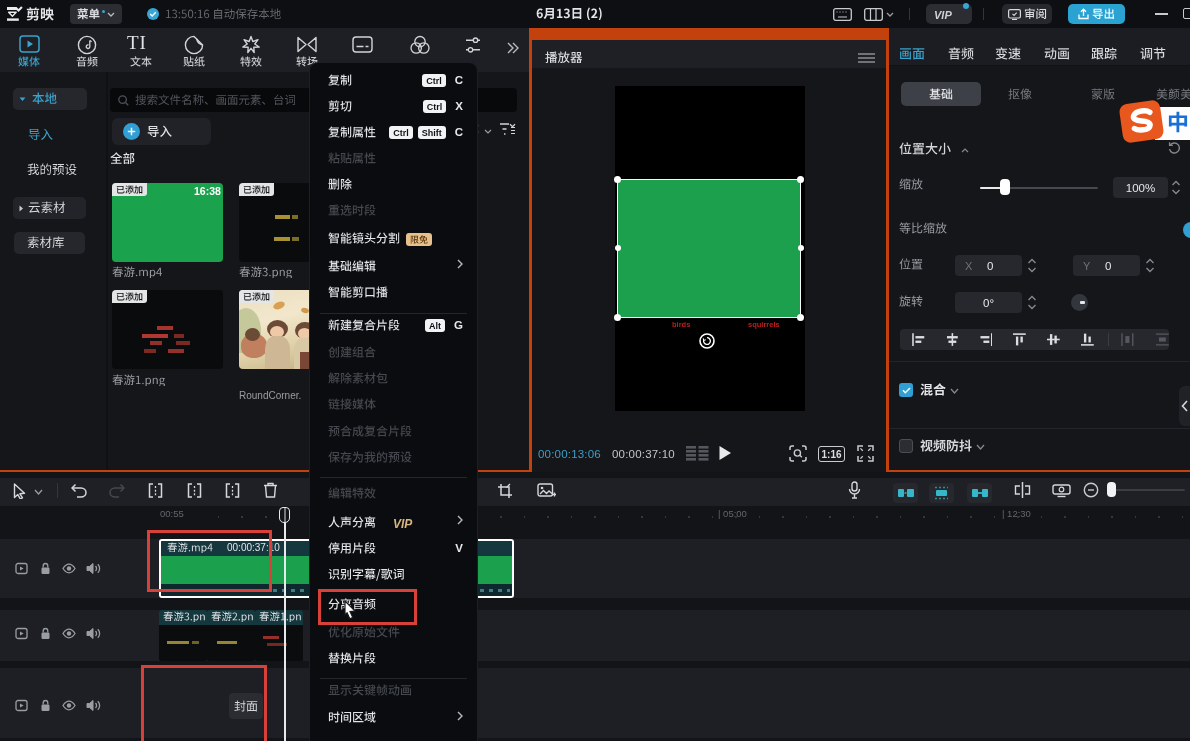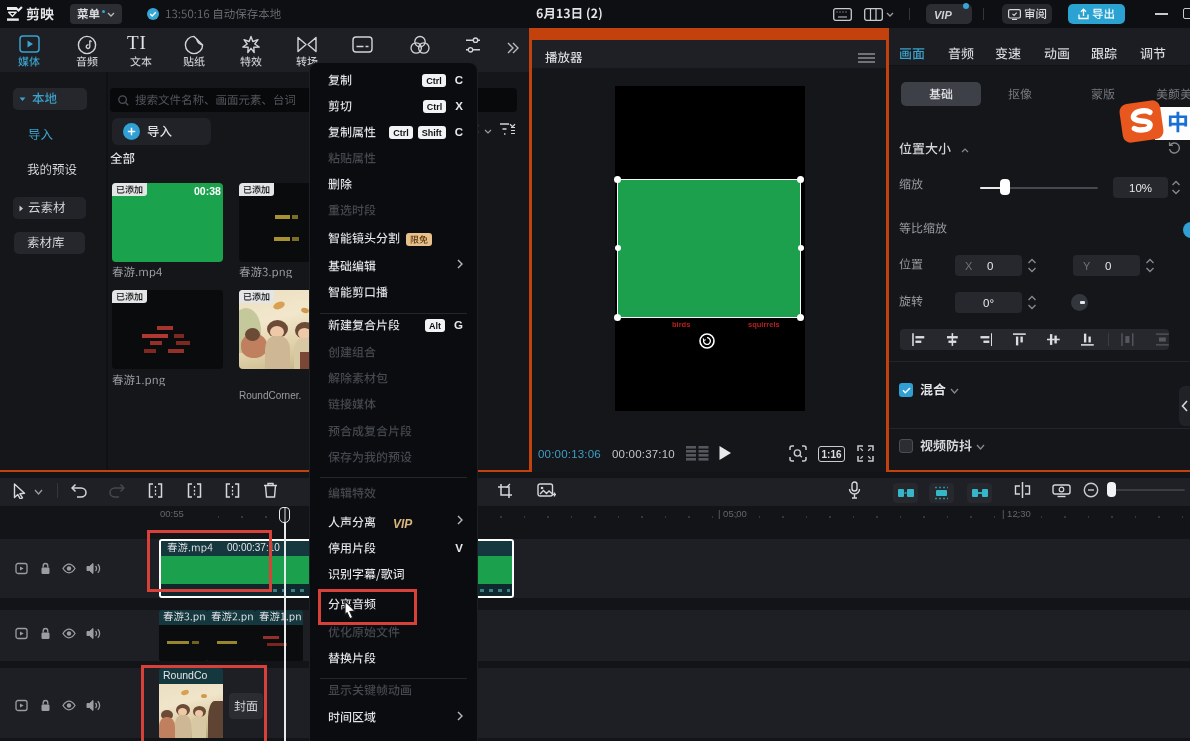--- a/index.html
+++ b/index.html
@@ -216,21 +216,21 @@
   <div class="abs" style="left:110px;top:124px"><svg class="ct" style="width:25.0px;height:13.2px" viewBox="0 0 25.0 13.2">
           <path d="M6.1 0.3C4.8 2.3 2.6 4 0.3 5C0.6 5.3 0.9 5.7 1.1 6C1.6 5.8 2 5.5 2.5 5.2V6.1H5.6V7.8H2.6V8.8H5.6V10.7H1V11.7H11.6V10.7H6.9V8.8H10.1V7.8H6.9V6.1H10.1V5.3C10.6 5.5 11 5.8 11.5 6.1C11.6 5.7 12 5.3 12.3 5C10.2 4.1 8.4 2.8 6.9 1.1L7.1 0.8ZM2.8 5C4.1 4.2 5.3 3.1 6.2 2C7.4 3.2 8.5 4.2 9.8 5ZM20.2 1.1V12H21.3V2.2H23C22.7 3.1 22.3 4.4 21.9 5.4C22.9 6.5 23.2 7.4 23.2 8.2C23.2 8.6 23.1 8.9 22.9 9.1C22.8 9.2 22.6 9.2 22.4 9.2C22.2 9.2 21.9 9.2 21.5 9.2C21.7 9.5 21.8 10 21.8 10.3C22.2 10.3 22.6 10.3 22.9 10.3C23.2 10.2 23.5 10.2 23.7 10C24.1 9.7 24.3 9.1 24.3 8.3C24.3 7.4 24.1 6.5 23 5.3C23.5 4.2 24 2.7 24.5 1.5L23.6 1L23.5 1.1ZM15.5 0.7C15.6 1 15.8 1.5 15.9 1.9H13.4V2.9H17.7C17.5 3.6 17.2 4.6 16.9 5.2H15.1L15.9 5C15.8 4.4 15.5 3.6 15.2 3L14.2 3.2C14.4 3.9 14.8 4.7 14.9 5.2H13.1V6.3H19.7V5.2H18C18.3 4.6 18.6 3.9 18.9 3.2L17.8 2.9H19.4V1.9H17.2C17 1.4 16.8 0.8 16.5 0.4ZM13.8 7.4V12H14.9V11.4H18V11.9H19.1V7.4ZM14.9 10.4V8.4H18V10.4Z" fill="#dfe1e4"></path>
         </svg></div>
 
   <div class="abs" style="left:112px;top:155px;width:111px;height:79px;background:#1aa24c;border-radius:4px"></div>
   <div class="abs row" style="left:112px;top:155px;height:13px;background:#e4e5e7;border-radius:4px 0 3px 0;padding:0 4px">
         <svg class="ct" style="width:27.0px;height:9.5px" viewBox="0 0 27.0 9.5">
           <path d="M0.8 0.9V1.7H6.6V3.9H2.1V2.5H1.3V6.9C1.3 8.1 1.7 8.4 3.3 8.4C3.7 8.4 6.1 8.4 6.5 8.4C8.1 8.4 8.4 7.9 8.6 6.3C8.4 6.2 8 6.1 7.8 5.9C7.6 7.3 7.5 7.6 6.5 7.6C6 7.6 3.8 7.6 3.3 7.6C2.3 7.6 2.1 7.5 2.1 6.9V4.7H6.6V5.2H7.5V0.9ZM12.6 5.3C12.4 6 12 6.8 11.5 7.2L12.1 7.7C12.7 7.2 13.1 6.3 13.3 5.6ZM14.7 5.7C15 6.3 15.3 7.1 15.3 7.6L16 7.4C15.9 6.8 15.7 6.1 15.4 5.5ZM15.9 5.5C16.4 6.1 16.9 7.1 17.1 7.7L17.8 7.3C17.5 6.7 17 5.8 16.5 5.1ZM13.8 4.4V7.8C13.8 7.9 13.7 7.9 13.6 7.9C13.5 7.9 13.1 7.9 12.7 7.9C12.8 8.1 12.9 8.5 12.9 8.7C13.5 8.7 13.9 8.7 14.2 8.5C14.5 8.4 14.5 8.2 14.5 7.8V4.4ZM9.7 1C10.2 1.3 10.9 1.7 11.2 2L11.7 1.3C11.4 1 10.7 0.6 10.2 0.4ZM9.3 3.4C9.8 3.7 10.5 4.1 10.8 4.4L11.3 3.7C11 3.4 10.3 3 9.8 2.8ZM9.5 8.1 10.3 8.6C10.7 7.7 11.1 6.7 11.4 5.8L10.7 5.3C10.4 6.3 9.9 7.4 9.5 8.1ZM12 0.8V1.6H13.9C13.8 2 13.7 2.3 13.5 2.6H11.6V3.4H13.1C12.7 4.1 12.1 4.7 11.3 5C11.4 5.2 11.7 5.5 11.8 5.7C12.8 5.2 13.6 4.4 14.1 3.4H15C15.6 4.3 16.4 5.1 17.2 5.5C17.4 5.3 17.6 5 17.8 4.9C17.1 4.6 16.4 4 15.9 3.4H17.6V2.6H14.4C14.6 2.3 14.7 2 14.8 1.6H17.3V0.8ZM23.1 1.4V8.5H23.9V7.9H25.4V8.5H26.3V1.4ZM23.9 7.1V2.2H25.4V7.1ZM19.7 0.5 19.6 2H18.5V2.8H19.6C19.6 5 19.3 6.9 18.2 8.1C18.4 8.2 18.7 8.5 18.9 8.7C20.1 7.3 20.4 5.3 20.5 2.8H21.6C21.6 6.1 21.5 7.3 21.3 7.5C21.2 7.7 21.1 7.7 21 7.7C20.8 7.7 20.5 7.7 20.1 7.7C20.2 7.9 20.3 8.3 20.3 8.5C20.7 8.5 21.1 8.5 21.4 8.5C21.7 8.4 21.9 8.4 22 8.1C22.3 7.7 22.4 6.3 22.5 2.4C22.5 2.3 22.5 2 22.5 2H20.5L20.5 0.5Z" fill="#131313"></path>
         </svg>
       </div>
-  <div class="abs" style="left:194px;top:157px;font-size:10.5px;font-weight:bold;color:#fff">00:38</div>
+  <div class="abs" style="left:194px;top:157px;font-size:10.5px;font-weight:bold;color:#fff">16:38</div>
   <div class="abs" style="left:112px;top:238px"><svg class="ct" style="width:50.4px;height:12.2px" viewBox="0 0 50.4 12.2">
           <path d="M5.2 0.5C5.2 0.8 5.1 1.1 5 1.4H1.2V2.1H4.9C4.8 2.4 4.7 2.7 4.6 3H1.6V3.7H4.3C4.2 4 4 4.3 3.8 4.6H0.6V5.3H3.3C2.6 6.2 1.6 7 0.4 7.6C0.6 7.8 0.9 8.1 1 8.3C1.7 8 2.2 7.6 2.8 7.1V11H3.6V10.6H7.9V11H8.8V7.1C9.3 7.6 9.9 8 10.5 8.3C10.6 8 10.9 7.7 11.1 7.5C10 7.1 8.9 6.3 8.2 5.3H10.9V4.6H4.8C5 4.3 5.1 4 5.3 3.7H9.9V3H5.5C5.6 2.7 5.7 2.4 5.8 2.1H10.3V1.4H6C6 1.1 6.1 0.8 6.1 0.5ZM4.4 5.3H7.3C7.5 5.7 7.7 6 7.9 6.2H3.7C3.9 6 4.1 5.7 4.4 5.3ZM3.6 8.7H7.9V9.8H3.6ZM3.6 8V7H7.9V8ZM12.4 1.2C13 1.6 13.8 2.1 14.2 2.5L14.7 1.8C14.3 1.4 13.5 0.9 12.9 0.6ZM11.9 4.3C12.6 4.6 13.4 5.1 13.8 5.4L14.3 4.7C13.9 4.4 13.1 4 12.4 3.7ZM12.1 10.4 12.9 10.9C13.4 9.8 13.9 8.4 14.3 7.2L13.6 6.7C13.2 8 12.6 9.5 12.1 10.4ZM20.1 5.7V6.8H18.4V7.6H20.1V10.1C20.1 10.2 20.1 10.2 19.9 10.2C19.8 10.3 19.3 10.3 18.7 10.2C18.8 10.5 18.9 10.8 18.9 11C19.7 11 20.2 11 20.5 10.9C20.9 10.8 21 10.5 21 10.1V7.6H22.6V6.8H21V5.9C21.5 5.5 22.1 4.9 22.5 4.4L22 4L21.8 4.1H19C19.2 3.7 19.4 3.3 19.6 2.8H22.6V2H19.8C20 1.5 20.1 1.1 20.2 0.6L19.3 0.5C19.1 1.8 18.7 3.1 18 4C18.2 4.1 18.6 4.3 18.8 4.4L18.9 4.1V4.8H21.1C20.8 5.1 20.5 5.5 20.1 5.7ZM14.5 2.3V3.1H15.5C15.5 6 15.3 8.9 13.8 10.5C14 10.6 14.3 10.8 14.4 11C15.6 9.7 16 7.8 16.2 5.6H17.4C17.3 8.7 17.2 9.8 17 10C16.9 10.1 16.8 10.2 16.6 10.2C16.5 10.2 16.1 10.2 15.6 10.1C15.7 10.3 15.8 10.7 15.8 10.9C16.3 10.9 16.8 10.9 17 10.9C17.3 10.9 17.5 10.8 17.7 10.5C18 10.2 18.1 8.9 18.2 5.2C18.2 5.1 18.2 4.8 18.2 4.8H16.3C16.3 4.2 16.3 3.7 16.3 3.1H18.5V2.3ZM15.5 0.8C15.8 1.2 16.2 1.9 16.4 2.3L17.3 1.9C17.1 1.5 16.6 0.9 16.3 0.4ZM24.6 10.3C25 10.3 25.4 9.9 25.4 9.5C25.4 9 25 8.7 24.6 8.7C24.2 8.7 23.8 9 23.8 9.5C23.8 9.9 24.2 10.3 24.6 10.3ZM27.3 10.1H28.3V5.6C28.9 4.9 29.4 4.6 29.9 4.6C30.7 4.6 31 5.1 31 6.3V10.1H32.1V5.6C32.7 4.9 33.2 4.6 33.7 4.6C34.5 4.6 34.8 5.1 34.8 6.3V10.1H35.9V6.2C35.9 4.6 35.3 3.7 34 3.7C33.2 3.7 32.6 4.2 31.9 4.9C31.7 4.2 31.2 3.7 30.2 3.7C29.4 3.7 28.8 4.2 28.2 4.8H28.2L28.1 3.9H27.3ZM37.9 12.8H39V10.6L38.9 9.5C39.5 10 40.1 10.3 40.7 10.3C42.1 10.3 43.4 9 43.4 6.9C43.4 5 42.5 3.7 40.9 3.7C40.2 3.7 39.5 4.1 38.9 4.6H38.9L38.8 3.9H37.9ZM40.5 9.4C40.1 9.4 39.5 9.2 39 8.7V5.5C39.6 4.9 40.1 4.6 40.6 4.6C41.8 4.6 42.3 5.5 42.3 6.9C42.3 8.5 41.5 9.4 40.5 9.4ZM47.9 10.1H48.9V7.8H50V7H48.9V1.7H47.7L44.2 7.1V7.8H47.9ZM47.9 7H45.3L47.2 4.1C47.5 3.7 47.7 3.2 47.9 2.8H47.9C47.9 3.3 47.9 4 47.9 4.4Z" fill="#999da2"></path>
         </svg></div>
 
   <div class="abs" style="left:239px;top:155px;width:111px;height:79px;background:#0a0b0d;border-radius:4px;overflow:hidden">
     <div class="abs" style="left:36px;top:32px;width:15px;height:3.5px;background:#a8922f"></div>
     <div class="abs" style="left:53px;top:32px;width:6px;height:3.5px;background:#7d6c24"></div>
     <div class="abs" style="left:35px;top:54px;width:16px;height:3.5px;background:#a8922f"></div>
     <div class="abs" style="left:53px;top:54px;width:7px;height:3.5px;background:#7d6c24"></div>
   </div>
@@ -389,21 +389,21 @@
   <svg class="abs" style="left:72px;top:120px" width="8" height="5" viewBox="0 0 8 5">
         <path d="M1 4l3-3 3 3" stroke="#85888d" stroke-width="1.2" fill="none"></path>
       </svg>
 
   <div class="abs" style="left:10px;top:150px"><svg class="ct" style="width:24.0px;height:12.7px" viewBox="0 0 24.0 12.7">
           <path d="M0.5 9.9 0.7 10.8C1.8 10.4 3 9.9 4.3 9.4L4.1 8.7C2.8 9.1 1.4 9.6 0.5 9.9ZM0.8 5.5C0.9 5.4 1.2 5.4 2.5 5.2C2 6 1.6 6.6 1.4 6.8C1.1 7.2 0.8 7.6 0.6 7.6C0.7 7.8 0.8 8.2 0.8 8.4C1 8.2 1.4 8.1 3.8 7.5L3.8 7.1V6.8L2 7.2C2.8 6.1 3.6 4.8 4.3 3.5L3.6 3.1C3.4 3.6 3.2 4 3 4.4L1.6 4.5C2.3 3.5 3 2.2 3.5 0.9L2.7 0.5C2.3 2 1.4 3.5 1.1 3.9C0.9 4.3 0.7 4.6 0.5 4.7C0.6 4.9 0.7 5.3 0.8 5.5ZM5.7 3.2C5.4 4.5 4.7 6.1 3.8 7.1C3.9 7.2 4.2 7.5 4.3 7.7C4.5 7.4 4.8 7 5 6.6V11.5H5.8V5.2C6.1 4.6 6.3 4 6.5 3.4ZM6.7 5.7V11.5H7.5V10.9H10.2V11.4H11.1V5.7H8.9L9.2 4.5H11.2V3.8H6.6V4.5H8.3C8.3 4.9 8.2 5.3 8.1 5.7ZM7.1 0.7C7.2 1 7.4 1.3 7.6 1.6H4.4V3.6H5.3V2.4H10.5V3.4H11.4V1.6H8.5C8.3 1.3 8.1 0.8 7.8 0.4ZM7.5 8.6H10.2V10.2H7.5ZM7.5 7.9V6.5H10.2V7.9ZM14.5 0.7C14.7 1.2 15 1.9 15.1 2.3L15.9 2.1C15.8 1.6 15.5 1 15.3 0.5ZM12.5 2.4V3.3H13.9V5.8C13.9 7.5 13.8 9.4 12.3 10.9C12.5 11.1 12.8 11.3 13 11.5C14.6 9.8 14.8 7.8 14.8 5.8V5.7H16.5C16.4 9 16.3 10.2 16.1 10.4C16 10.6 15.9 10.6 15.7 10.6C15.5 10.6 15.1 10.6 14.6 10.5C14.7 10.8 14.8 11.1 14.8 11.4C15.3 11.4 15.8 11.4 16.1 11.4C16.5 11.4 16.6 11.3 16.8 11C17.2 10.6 17.2 9.2 17.3 5.3C17.3 5.1 17.3 4.9 17.3 4.9H14.8V3.3H17.9V2.4ZM19.5 3.6H21.8C21.5 5.1 21.2 6.4 20.6 7.5C20.1 6.4 19.7 5.1 19.5 3.7ZM19.3 0.5C19 2.5 18.3 4.6 17.3 5.8C17.5 6 17.9 6.3 18 6.5C18.4 6.1 18.7 5.6 18.9 5C19.2 6.3 19.6 7.4 20.1 8.4C19.4 9.4 18.4 10.2 17.2 10.8C17.4 10.9 17.6 11.3 17.7 11.5C18.9 10.9 19.8 10.2 20.6 9.2C21.2 10.2 22 11 23 11.5C23.2 11.3 23.4 10.9 23.7 10.7C22.6 10.2 21.8 9.4 21.1 8.4C21.9 7.1 22.3 5.5 22.7 3.6H23.5V2.7H19.8C20 2.1 20.1 1.3 20.3 0.6Z" fill="#9b9ea3"></path>
         </svg></div>
   <div class="abs" style="left:91px;top:158.5px;width:118px;height:2px;background:#45484e;border-radius:1px"></div>
   <div class="abs" style="left:91px;top:158.5px;width:22px;height:2px;background:#e8e9eb;border-radius:1px"></div>
   <div class="abs" style="left:111px;top:151px;width:10px;height:16px;background:#fff;border-radius:4px"></div>
-  <div class="abs row" style="left:224px;top:149px;width:55px;height:21px;background:#26282d;border-radius:4px;justify-content:center;font-size:11.5px;color:#e6e7e9">10%</div>
+  <div class="abs row" style="left:224px;top:149px;width:55px;height:21px;background:#26282d;border-radius:4px;justify-content:center;font-size:11.5px;color:#e6e7e9">100%</div>
   <svg class="abs" style="left:282px;top:151px" width="10" height="17" viewBox="0 0 10 17">
         <path d="M1.5 6L5 2.5 8.5 6M1.5 11L5 14.5 8.5 11" stroke="#85888d" stroke-width="1.4" fill="none"></path>
       </svg>
 
   <div class="abs" style="left:10px;top:194px"><svg class="ct" style="width:48.0px;height:12.7px" viewBox="0 0 48.0 12.7">
           <path d="M6.9 0.4C6.6 1.4 5.9 2.4 5.2 3L5.5 3.2V4.1H1.8V4.8H5.5V5.9H0.6V6.7H8V7.7H1V8.5H8V10.4C8 10.6 7.9 10.7 7.7 10.7C7.5 10.7 6.8 10.7 6 10.7C6.1 10.9 6.3 11.3 6.3 11.5C7.3 11.5 8 11.5 8.4 11.4C8.8 11.2 8.9 11 8.9 10.5V8.5H11.1V7.7H8.9V6.7H11.5V5.9H6.4V4.8H10.3V4.1H6.4V3.2H6.3C6.5 2.9 6.8 2.6 7 2.3H7.8C8.2 2.7 8.5 3.3 8.7 3.7L9.4 3.3C9.3 3 9.1 2.6 8.8 2.3H11.3V1.5H7.4C7.6 1.2 7.7 0.9 7.8 0.6ZM2.7 9C3.5 9.6 4.3 10.3 4.7 10.9L5.4 10.3C5 9.8 4.1 9 3.3 8.5ZM2.2 0.4C1.8 1.5 1.2 2.5 0.4 3.2C0.6 3.3 1 3.6 1.2 3.7C1.5 3.3 1.9 2.8 2.3 2.3H2.8C3 2.7 3.2 3.3 3.3 3.6L4.1 3.3C4 3 3.9 2.6 3.7 2.3H5.9V1.5H2.7C2.8 1.2 3 0.9 3.1 0.6ZM13.5 11.4C13.8 11.2 14.2 11 17.5 10C17.5 9.7 17.4 9.3 17.4 9L14.5 10V5.1H17.5V4.2H14.5V0.6H13.5V9.7C13.5 10.2 13.3 10.5 13.1 10.6C13.2 10.8 13.4 11.2 13.5 11.4ZM18.4 0.5V9.5C18.4 10.8 18.7 11.2 19.9 11.2C20.1 11.2 21.5 11.2 21.7 11.2C23 11.2 23.2 10.4 23.3 8C23.1 7.9 22.7 7.7 22.4 7.6C22.4 9.8 22.3 10.3 21.7 10.3C21.4 10.3 20.2 10.3 20 10.3C19.4 10.3 19.3 10.2 19.3 9.5V6C20.7 5.3 22.1 4.4 23.1 3.5L22.4 2.7C21.6 3.4 20.5 4.4 19.3 5.1V0.5ZM24.5 9.9 24.7 10.8C25.8 10.4 27 9.9 28.3 9.4L28.1 8.7C26.8 9.1 25.4 9.6 24.5 9.9ZM24.8 5.5C24.9 5.4 25.2 5.4 26.5 5.2C26 6 25.6 6.6 25.4 6.8C25.1 7.2 24.8 7.6 24.6 7.6C24.7 7.8 24.8 8.2 24.8 8.4C25 8.2 25.4 8.1 27.8 7.5L27.8 7.1V6.8L26 7.2C26.8 6.1 27.6 4.8 28.3 3.5L27.6 3.1C27.4 3.6 27.2 4 27 4.4L25.6 4.5C26.3 3.5 27 2.2 27.5 0.9L26.7 0.5C26.3 2 25.4 3.5 25.1 3.9C24.9 4.3 24.7 4.6 24.5 4.7C24.6 4.9 24.7 5.3 24.8 5.5ZM29.7 3.2C29.4 4.5 28.7 6.1 27.8 7.1C27.9 7.2 28.2 7.5 28.3 7.7C28.5 7.4 28.8 7 29 6.6V11.5H29.8V5.2C30.1 4.6 30.3 4 30.5 3.4ZM30.7 5.7V11.5H31.5V10.9H34.2V11.4H35.1V5.7H32.9L33.2 4.5H35.2V3.8H30.6V4.5H32.3C32.3 4.9 32.2 5.3 32.1 5.7ZM31.1 0.7C31.2 1 31.4 1.3 31.6 1.6H28.4V3.6H29.3V2.4H34.5V3.4H35.4V1.6H32.5C32.3 1.3 32.1 0.8 31.8 0.4ZM31.5 8.6H34.2V10.2H31.5ZM31.5 7.9V6.5H34.2V7.9ZM38.5 0.7C38.7 1.2 39 1.9 39.1 2.3L39.9 2.1C39.8 1.6 39.5 1 39.3 0.5ZM36.5 2.4V3.3H37.9V5.8C37.9 7.5 37.8 9.4 36.3 10.9C36.5 11.1 36.8 11.3 37 11.5C38.6 9.8 38.8 7.8 38.8 5.8V5.7H40.5C40.4 9 40.3 10.2 40.1 10.4C40 10.6 39.9 10.6 39.7 10.6C39.5 10.6 39.1 10.6 38.6 10.5C38.7 10.8 38.8 11.1 38.8 11.4C39.3 11.4 39.8 11.4 40.1 11.4C40.5 11.4 40.6 11.3 40.8 11C41.2 10.6 41.2 9.2 41.3 5.3C41.3 5.1 41.3 4.9 41.3 4.9H38.8V3.3H41.9V2.4ZM43.5 3.6H45.8C45.5 5.1 45.2 6.4 44.6 7.5C44.1 6.4 43.7 5.1 43.5 3.7ZM43.3 0.5C43 2.5 42.3 4.6 41.3 5.8C41.5 6 41.9 6.3 42 6.5C42.4 6.1 42.7 5.6 42.9 5C43.2 6.3 43.6 7.4 44.1 8.4C43.4 9.4 42.4 10.2 41.2 10.8C41.4 10.9 41.6 11.3 41.7 11.5C42.9 10.9 43.8 10.2 44.6 9.2C45.2 10.2 46 11 47 11.5C47.2 11.3 47.4 10.9 47.7 10.7C46.6 10.2 45.8 9.4 45.1 8.4C45.9 7.1 46.3 5.5 46.7 3.6H47.5V2.7H43.8C44 2.1 44.1 1.3 44.3 0.6Z" fill="#9b9ea3"></path>
         </svg></div>
   <div class="abs" style="left:294px;top:194px;width:16px;height:16px;border-radius:50%;background:#2f9fd4"></div>
 
   <div class="abs" style="left:10px;top:230px"><svg class="ct" style="width:24.0px;height:12.7px" viewBox="0 0 24.0 12.7">
@@ -632,37 +632,20 @@
   </div>
   <div class="abs" style="left:255px;top:138px;width:48px;height:51px;background:#0b0c0e;border-radius:2px;overflow:hidden">
     <div class="abs" style="left:0;top:0;width:48px;height:15px;background:#15373e"></div>
     <div class="abs" style="left:4px;top:1px"><svg class="ct" style="width:42.7px;height:11.1px" viewBox="0 0 42.7 11.1">
             <path d="M4.7 0.4C4.7 0.7 4.7 1 4.6 1.3H1.1V2H4.5C4.4 2.2 4.3 2.5 4.2 2.7H1.5V3.4H3.9C3.8 3.7 3.7 3.9 3.5 4.2H0.6V4.9H3C2.3 5.7 1.5 6.4 0.4 7C0.6 7.1 0.8 7.4 0.9 7.6C1.5 7.3 2 6.9 2.5 6.5V10.1H3.3V9.6H7.2V10H8V6.5C8.5 6.9 9.1 7.3 9.6 7.5C9.7 7.3 10 7 10.1 6.9C9.1 6.5 8.1 5.7 7.5 4.9H10V4.2H4.4C4.6 3.9 4.7 3.6 4.8 3.4H9.1V2.7H5.1C5.1 2.5 5.2 2.2 5.3 2H9.4V1.3H5.4C5.5 1 5.5 0.8 5.6 0.5ZM4 4.9H6.6C6.8 5.2 7 5.4 7.2 5.7H3.3C3.6 5.4 3.8 5.2 4 4.9ZM3.3 7.9H7.2V9H3.3ZM3.3 7.3V6.4H7.2V7.3ZM11.3 1.1C11.9 1.4 12.6 1.9 12.9 2.2L13.4 1.6C13.1 1.3 12.3 0.9 11.8 0.5ZM10.9 3.9C11.5 4.2 12.2 4.7 12.6 5L13.1 4.3C12.7 4.1 11.9 3.6 11.4 3.4ZM11.1 9.5 11.8 9.9C12.2 9 12.7 7.7 13 6.6L12.4 6.2C12 7.3 11.5 8.7 11.1 9.5ZM18.4 5.2V6.2H16.8V6.9H18.4V9.2C18.4 9.3 18.4 9.4 18.2 9.4C18.1 9.4 17.6 9.4 17.1 9.3C17.1 9.6 17.3 9.9 17.3 10.1C18 10.1 18.5 10.1 18.8 9.9C19.1 9.8 19.1 9.6 19.1 9.2V6.9H20.6V6.2H19.1V5.4C19.6 5 20.2 4.5 20.5 4L20.1 3.7L19.9 3.7H17.3C17.5 3.4 17.7 3 17.9 2.6H20.6V1.8H18.1C18.2 1.4 18.3 1 18.4 0.5L17.7 0.4C17.4 1.6 17.1 2.8 16.5 3.6C16.6 3.7 17 3.9 17.1 4L17.3 3.8V4.4H19.3C19 4.7 18.7 5 18.4 5.2ZM13.2 2.1V2.9H14.2C14.1 5.4 14 8.1 12.6 9.6C12.8 9.7 13 9.9 13.2 10.1C14.3 8.9 14.6 7.1 14.8 5.1H15.9C15.8 7.9 15.7 8.9 15.5 9.1C15.4 9.3 15.3 9.3 15.2 9.3C15 9.3 14.7 9.3 14.2 9.2C14.4 9.4 14.4 9.7 14.5 10C14.9 10 15.3 10 15.5 10C15.8 9.9 16 9.8 16.1 9.6C16.4 9.3 16.5 8.1 16.6 4.7C16.6 4.6 16.6 4.4 16.6 4.4H14.8C14.9 3.9 14.9 3.4 14.9 2.9H16.9V2.1ZM14.1 0.7C14.5 1.1 14.8 1.7 15 2.1L15.8 1.8C15.6 1.4 15.2 0.8 14.8 0.4ZM21.9 9.2H26.1V8.4H24.6V1.5H23.9C23.4 1.8 23 2 22.3 2.1V2.7H23.6V8.4H21.9ZM28.3 9.4C28.7 9.4 29 9.1 29 8.7C29 8.2 28.7 7.9 28.3 7.9C27.9 7.9 27.6 8.2 27.6 8.7C27.6 9.1 27.9 9.4 28.3 9.4ZM30.7 11.6H31.7V9.7L31.6 8.7C32.2 9.1 32.7 9.4 33.2 9.4C34.5 9.4 35.7 8.3 35.7 6.3C35.7 4.5 34.9 3.4 33.4 3.4C32.8 3.4 32.1 3.8 31.6 4.2H31.6L31.5 3.5H30.7ZM33.1 8.6C32.7 8.6 32.2 8.4 31.7 8V5C32.2 4.5 32.7 4.2 33.2 4.2C34.3 4.2 34.7 5 34.7 6.3C34.7 7.7 34 8.6 33.1 8.6ZM37.2 9.2H38.2V5.1C38.8 4.5 39.2 4.2 39.7 4.2C40.5 4.2 40.8 4.7 40.8 5.8V9.2H41.8V5.6C41.8 4.2 41.2 3.4 40 3.4C39.3 3.4 38.7 3.8 38.1 4.4H38.1L38 3.5H37.2Z" fill="#e3e4e6"></path>
           </svg></div>
     <div class="abs" style="left:8px;top:26px;width:16px;height:3px;background:#93302a"></div>
         <div class="abs" style="left:12px;top:33px;width:20px;height:3px;background:#7a2620"></div>
   </div>
 
-  <div class="abs" style="left:159px;top:196px;width:64px;height:70px;background:#0b0c0e;border-radius:2px;overflow:hidden">
-    <div class="abs" style="left:0;top:0;width:64px;height:16px;background:#15373e"></div>
-    <div class="abs" style="left:4px;top:1px;width:58px;overflow:hidden;white-space:nowrap;font-size:10.5px;color:#e3e4e6">RoundCo</div>
-    <div class="abs" style="left:0;top:16px;width:64px;height:54px;background:linear-gradient(165deg,#ecdfc2 0%,#f0e5ca 35%,#e0d0aa 60%,#c8ba90 80%,#a0a06e 100%)">
-      <div class="abs" style="left:2px;top:26px;width:12px;height:10px;background:#6b4a36;border-radius:50%"></div>
-      <div class="abs" style="left:0px;top:33px;width:16px;height:21px;background:#c08060;border-radius:45% 45% 0 0"></div>
-      <div class="abs" style="left:17px;top:20px;width:14px;height:12px;background:#6b4a36;border-radius:50%"></div>
-      <div class="abs" style="left:19px;top:24px;width:9px;height:8px;background:#efc8a8;border-radius:50%"></div>
-      <div class="abs" style="left:16px;top:31px;width:16px;height:23px;background:#cdb794;border-radius:40% 40% 0 0"></div>
-      <div class="abs" style="left:34px;top:22px;width:13px;height:11px;background:#6b4a36;border-radius:50%"></div>
-      <div class="abs" style="left:36px;top:26px;width:8px;height:7px;background:#efc8a8;border-radius:50%"></div>
-      <div class="abs" style="left:33px;top:32px;width:14px;height:22px;background:#d8c8a4;border-radius:40% 40% 0 0"></div>
-      <div class="abs" style="left:49px;top:17px;width:15px;height:37px;background:#5f4434;border-radius:45% 0 0 0"></div>
-      <div class="abs" style="left:22px;top:6px;width:8px;height:5px;background:#d8a052;border-radius:50%;transform:rotate(-20deg)"></div>
-      <div class="abs" style="left:42px;top:10px;width:6px;height:4px;background:#cf9a4e;border-radius:50%"></div>
-    </div>
-  </div>
   <div class="abs row" style="left:229px;top:221px;width:34px;height:26px;background:#2a2c31;border-radius:4px;justify-content:center">
         <svg class="ct" style="width:24.0px;height:12.7px" viewBox="0 0 24.0 12.7">
           <path d="M6.6 5.5C7.1 6.4 7.6 7.6 7.8 8.3L8.6 8C8.4 7.3 7.8 6.1 7.4 5.3ZM9.4 0.6V3.3H6.2V4.2H9.4V10.3C9.4 10.5 9.3 10.6 9.1 10.6C8.9 10.6 8.3 10.6 7.5 10.6C7.6 10.9 7.8 11.3 7.8 11.5C8.8 11.5 9.4 11.5 9.8 11.3C10.2 11.2 10.3 10.9 10.3 10.3V4.2H11.5V3.3H10.3V0.6ZM2.9 0.5V2H0.9V2.9H2.9V4.5H0.6V5.3H6V4.5H3.8V2.9H5.7V2H3.8V0.5ZM0.4 10.1 0.6 11C2.1 10.8 4.2 10.4 6.2 10.1L6.2 9.2L3.8 9.6V7.8H5.8V7H3.8V5.6H2.9V7H0.8V7.8H2.9V9.8ZM16.7 6.6H19.2V7.9H16.7ZM16.7 5.8V4.5H19.2V5.8ZM16.7 8.6H19.2V10H16.7ZM12.7 1.3V2.1H17.3C17.2 2.6 17.1 3.2 17 3.6H13.2V11.5H14.1V10.9H21.8V11.5H22.8V3.6H17.9L18.4 2.1H23.3V1.3ZM14.1 10V4.5H15.8V10ZM21.8 10H20V4.5H21.8Z" fill="#d5d7da"></path>
         </svg>
       </div>
 
   <div class="abs" style="left:284px;top:35px;width:1.5px;height:234px;background:#e8e9eb"></div>
   <div class="abs" style="left:279px;top:35px;width:11px;height:16px;border:1.5px solid #e8e9eb;border-radius:4px 4px 5px 5px;background:#13141888"></div>
 </div>
 

